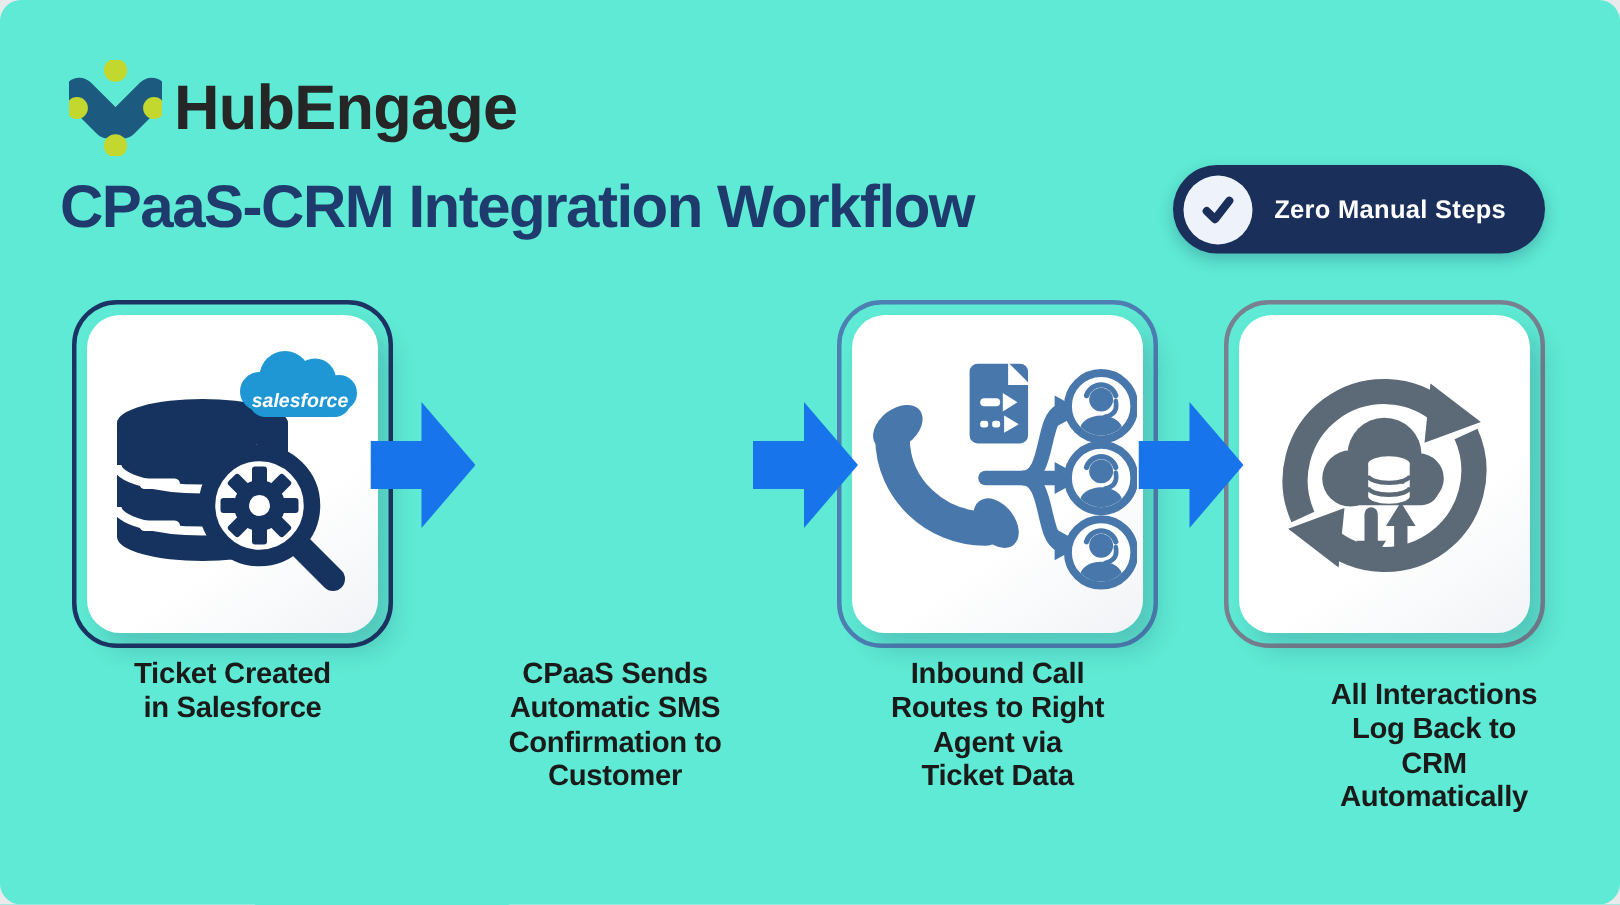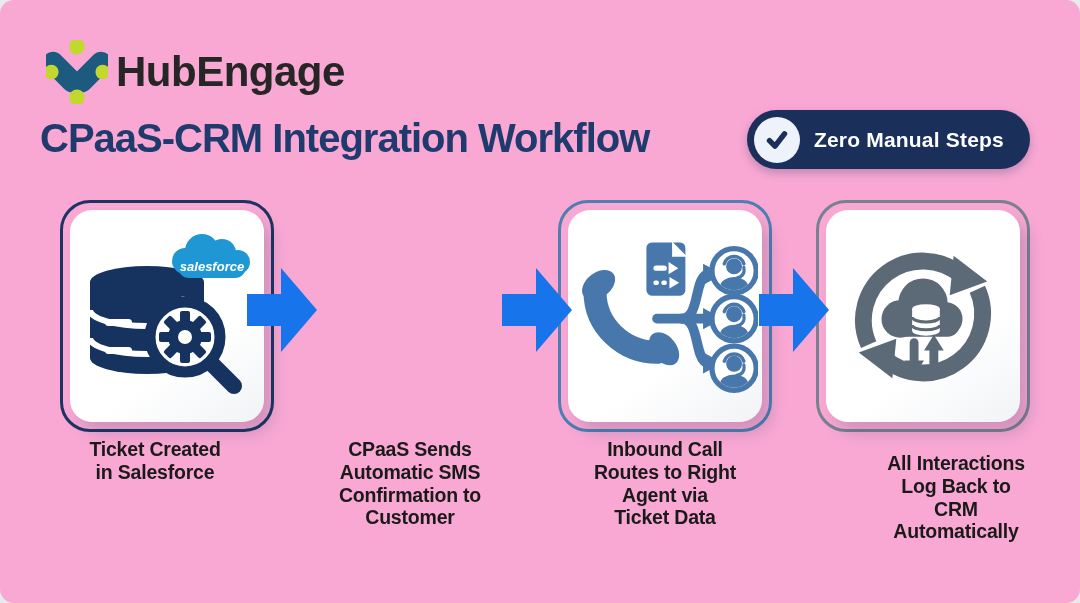--- a/index.html
+++ b/index.html
@@ -5,21 +5,21 @@
   * { margin: 0; padding: 0; box-sizing: border-box; }
   html, body { width: 1080px; height: 603px; }
   body {
     background: #e8eaec;
     font-family: "Liberation Sans", sans-serif;
     overflow: hidden;
   }
   .canvas {
     position: relative;
     width: 1080px; height: 603px;
-    background: #f9a8d4;
+    background: #5eead4;
     border-radius: 14px;
     overflow: hidden;
   }
 
   
   .logo-row { position: absolute; left: 46px; top: 40px; display: flex; align-items: center; gap: 8px; }
   .logo-mark { width: 62px; height: 64px; }
   .logo-text { font-size: 42px; font-weight: 700; color: #262626; letter-spacing: -0.5px; }
 
   .page-title {
@@ -32,37 +32,37 @@
     height: 59px; display: flex; align-items: center;
     background: #1b2f5b; border-radius: 30px;
     padding: 0 26px 0 7px;
     box-shadow: 0 4px 10px rgba(20,40,80,0.25);
   }
   .badge-check {
     width: 46px; height: 46px; border-radius: 50%;
     background: #eef3fb; display: flex; align-items: center; justify-content: center;
     margin-right: 14px;
   }
-  .badge-label { color: #ffffff; font-size: 21px; font-weight: 700; letter-spacing: 0.2px; }
+  .badge-label { color: #ffffff; font-size: 17px; font-weight: 700; letter-spacing: 0.2px; }
 
   
   .card-outline {
     position: absolute; top: 200px;
     width: 214px; height: 232px;
     border: 3px solid #333; border-radius: 30px;
     background: transparent;
   }
   .card-inner {
     position: absolute; left: 7px; top: 7px; right: 7px; bottom: 7px;
     background: linear-gradient(145deg, #ffffff 65%, #f1f3f6);
     border-radius: 22px;
     box-shadow: 9px 11px 16px rgba(30,45,80,0.18);
     display: flex; align-items: center; justify-content: center;
   }
-  .card-1 { left: 48px; margin-left: 12px; }
+  .card-1 { left: 48px; }
   .card-2 { left: 303px; }
   .card-3 { left: 558px; }
   .card-4 { left: 816px; }
 
   .flow-arrow { position: absolute; top: 262px; width: 70px; height: 96px; z-index: 5; }
   .arrow-1 { left: 247px; }
   .arrow-2 { left: 502px; }
   .arrow-3 { left: 759px; }
 
   

